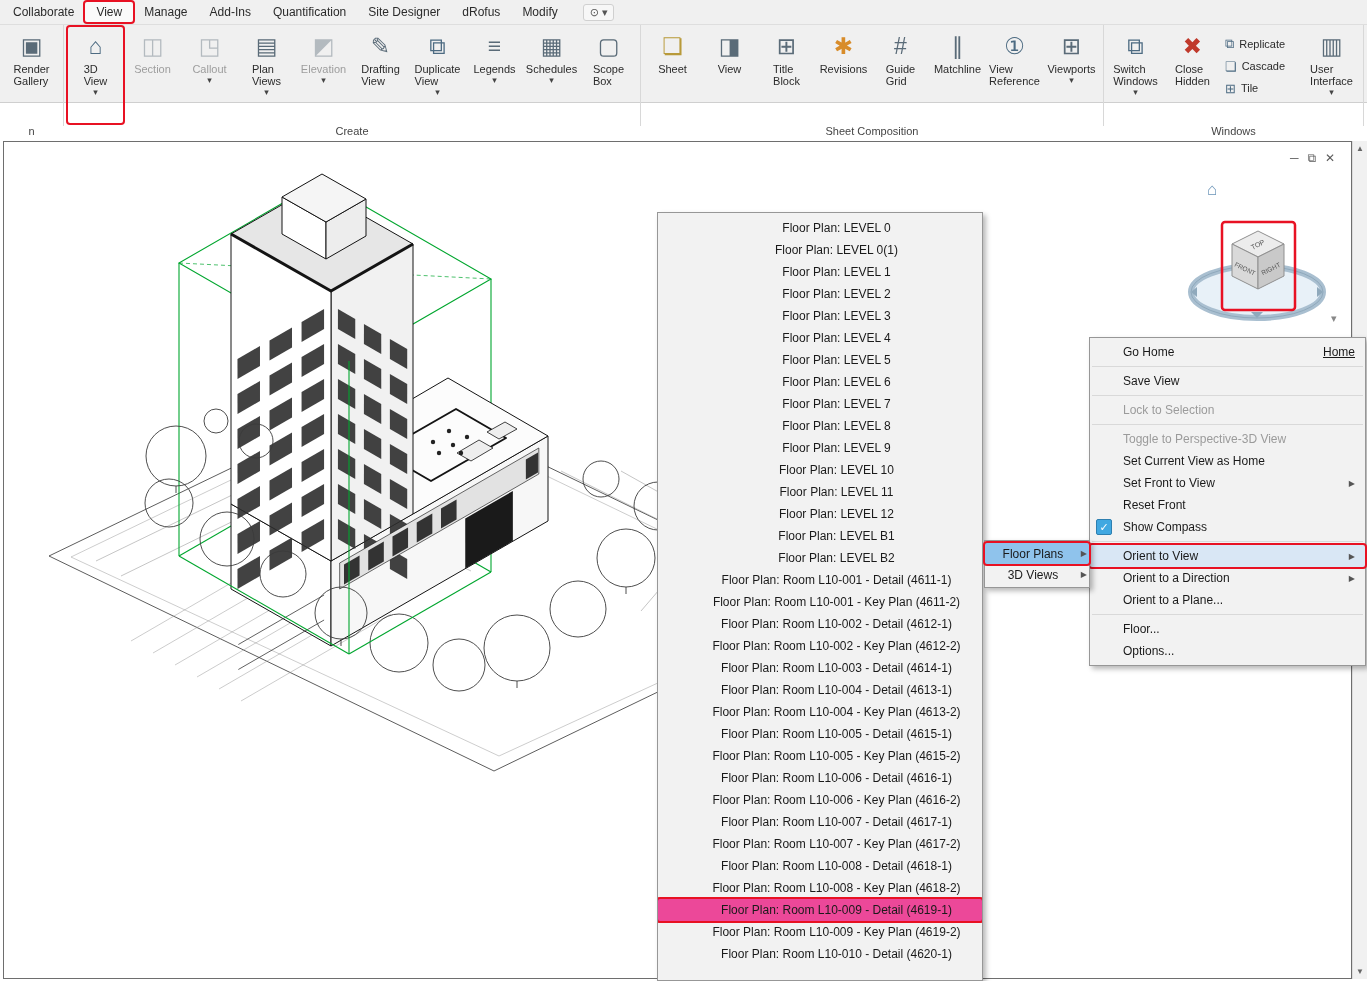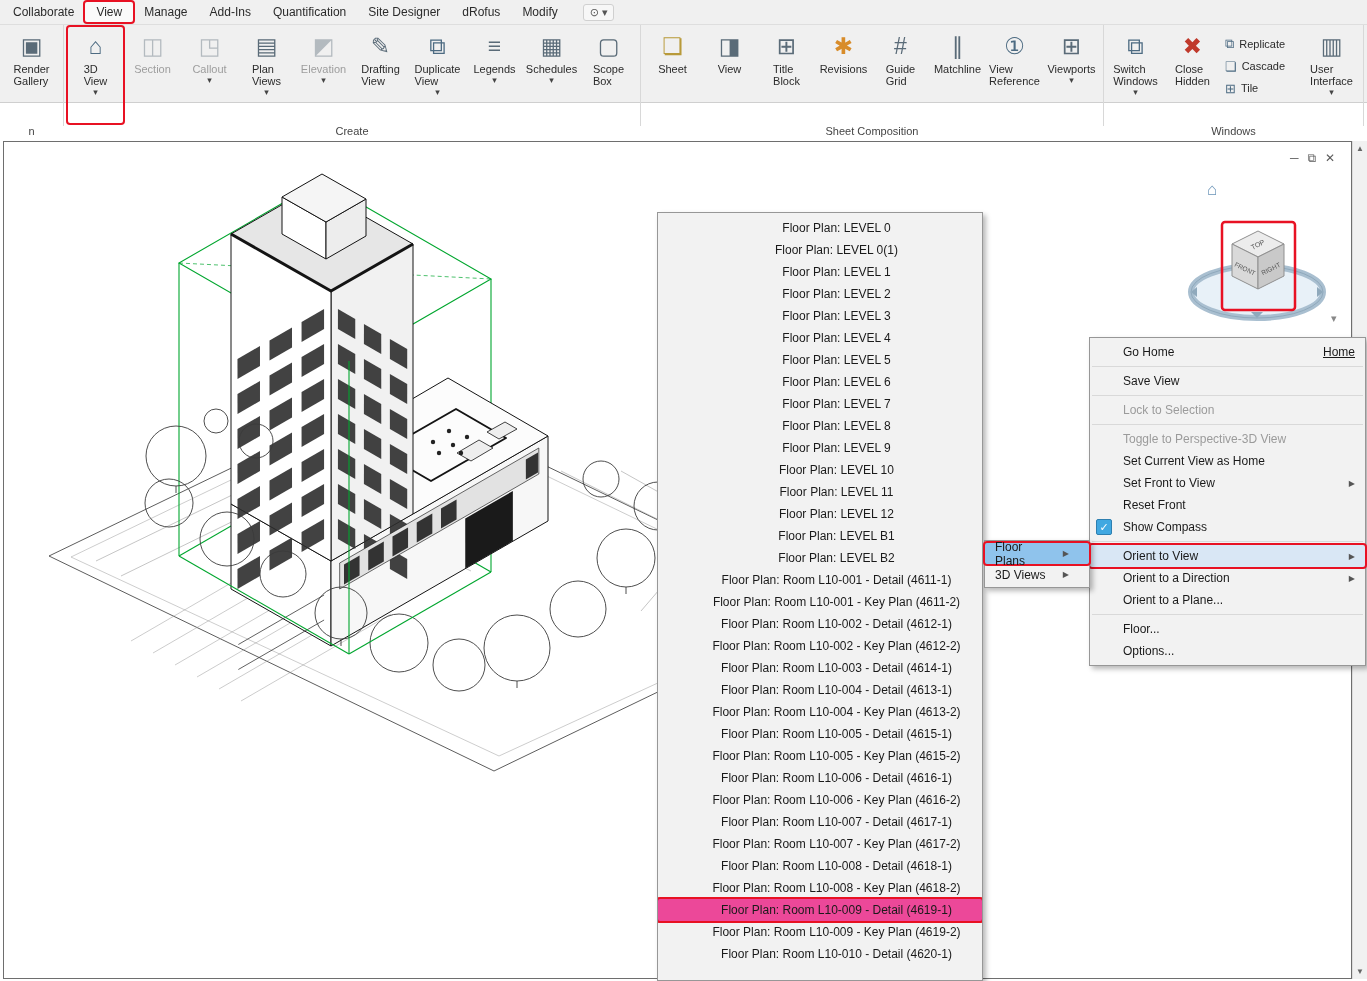--- a/index.html
+++ b/index.html
@@ -47,21 +47,21 @@
 #viewcube-menu{left:1089px;top:337px;width:277px;padding:3px 0;z-index:12;}
 .vm-item{display:flex;align-items:center;height:22px;padding:0 10px 0 33px;font-size:12px;position:relative;white-space:nowrap;gap:23px;}
 .vm-item.disabled{color:#9b9b9b;}
 .vm-item.hl{background:#d9e7f5;}
 .vm-label{flex:1;}
 .vm-right{margin-left:30px;text-decoration:underline;}
 .vm-arrow{font-size:8px;color:#555;margin-left:10px;}
 .vm-sep{height:1px;background:#d9d9d9;margin:3px 2px;}
 .check{position:absolute;left:6px;top:3px;width:16px;height:16px;background:#41a8e1;border:1px solid #2e7fb0;border-radius:2px;color:#fff;font-size:11px;line-height:15px;text-align:center;}
 #orient-submenu{left:984px;top:540px;width:106px;padding:2px 0;z-index:25;}
-.sm-item{display:flex;align-items:center;height:21px;padding:0 20px 0 10px;font-size:12px;}
+.sm-item{display:flex;align-items:center;height:21px;padding:0 2px 0 10px;font-size:12px;text-align:center;}
 .sm-item.selected{background:#8fc3ec;}
 .sm-item .vm-label{flex:1;}
 </style>
 </head>
 <body>
 
 <div class="ribbon">
   <div class="tabbar">
       <div class="tab">Collaborate</div>
       <div class="tab active red-frame">View</div>

